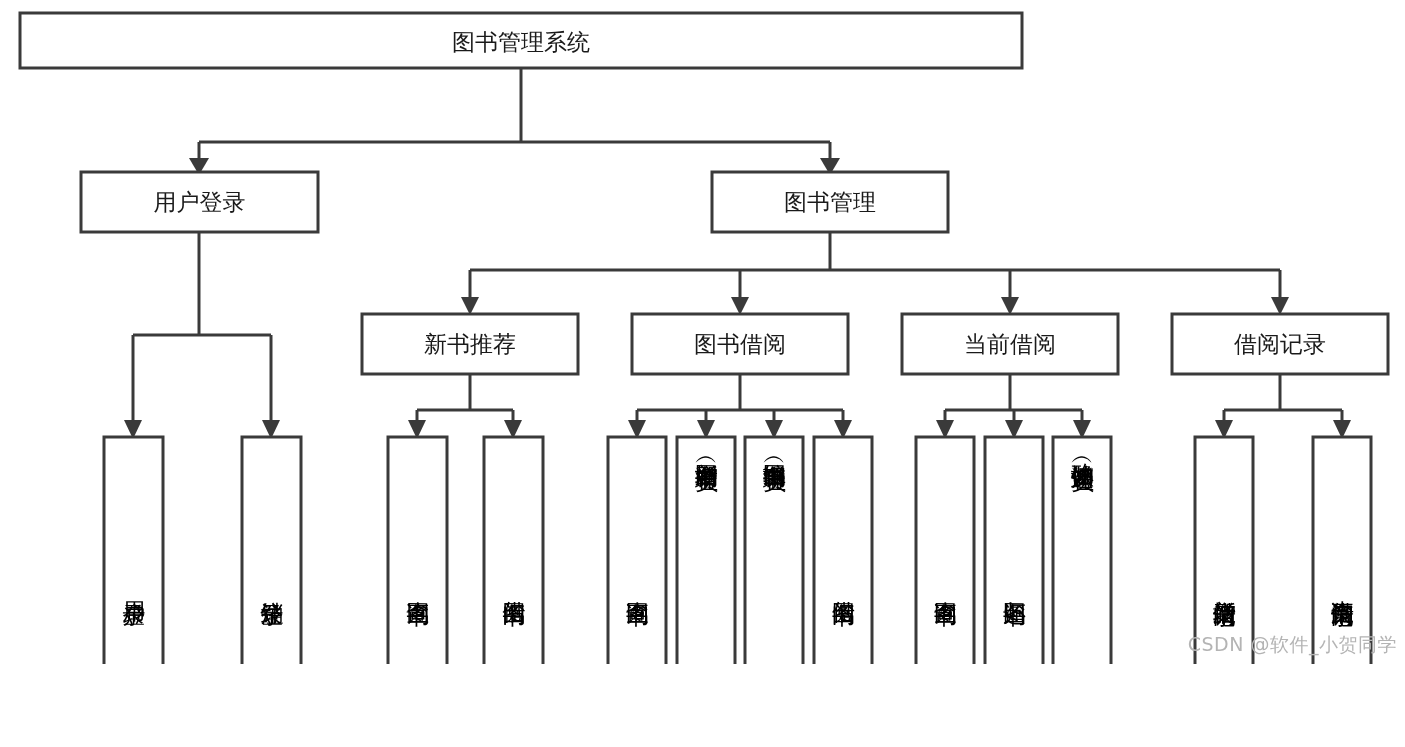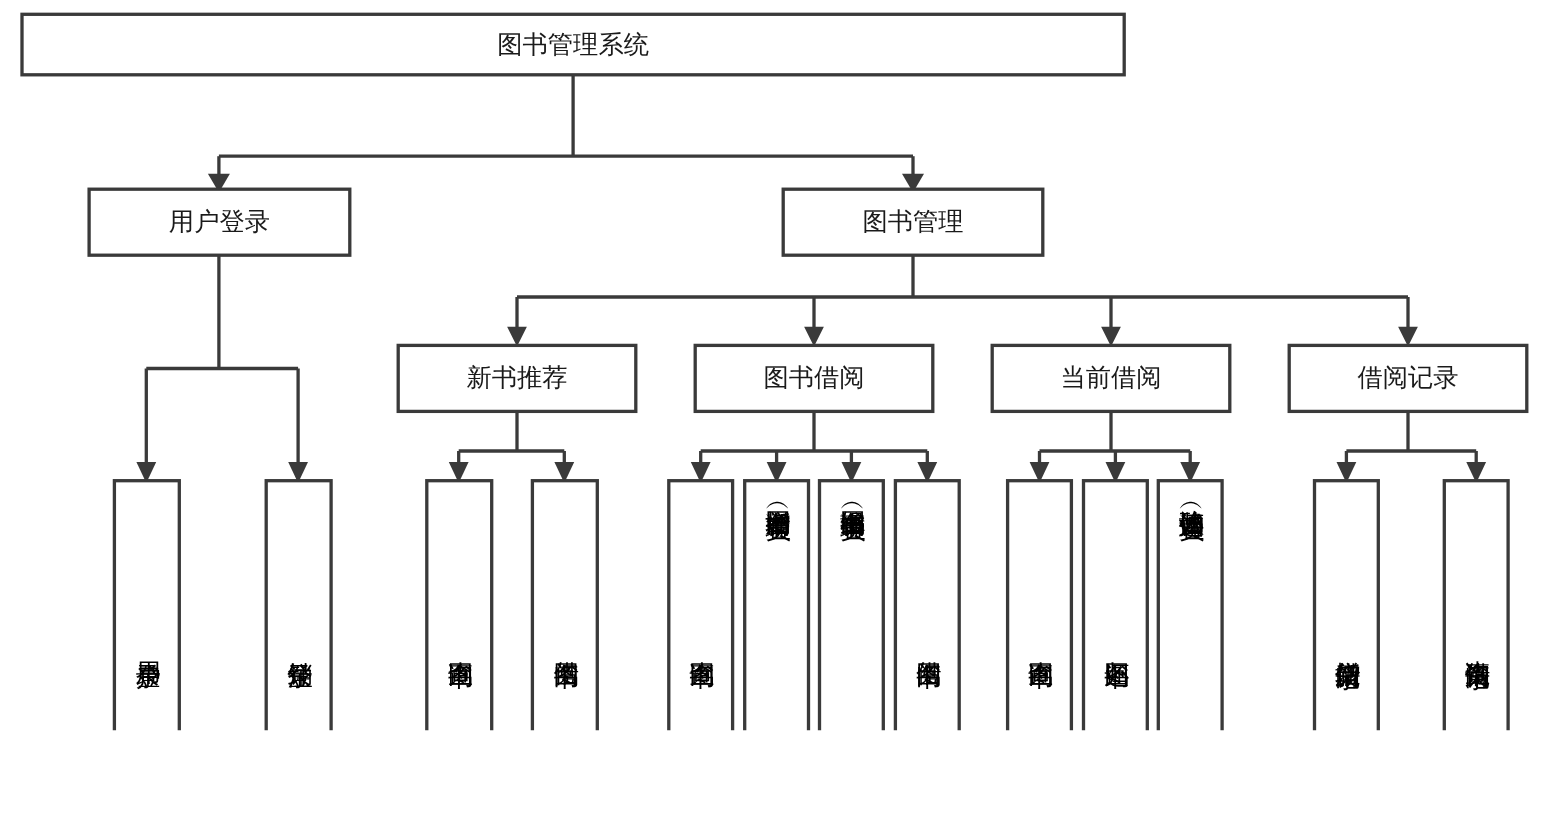--- a/index.html
+++ b/index.html
@@ -229,14 +229,15 @@
     <div class="node-label-v">确认归还（管理员）</div>
   </div>
 
   <div class="vlabel-wrap centered" style="left:1195px; top:437px; width:58px; height:296px;">
     <div class="node-label-v">新增借阅记录</div>
   </div>
   <div class="vlabel-wrap centered" style="left:1313px; top:437px; width:58px; height:296px;">
     <div class="node-label-v">查询借阅记录</div>
   </div>
 
+  <div class="watermark">CSDN @软件_小贺同学</div>
 
 </div>
 
 </body></html>

